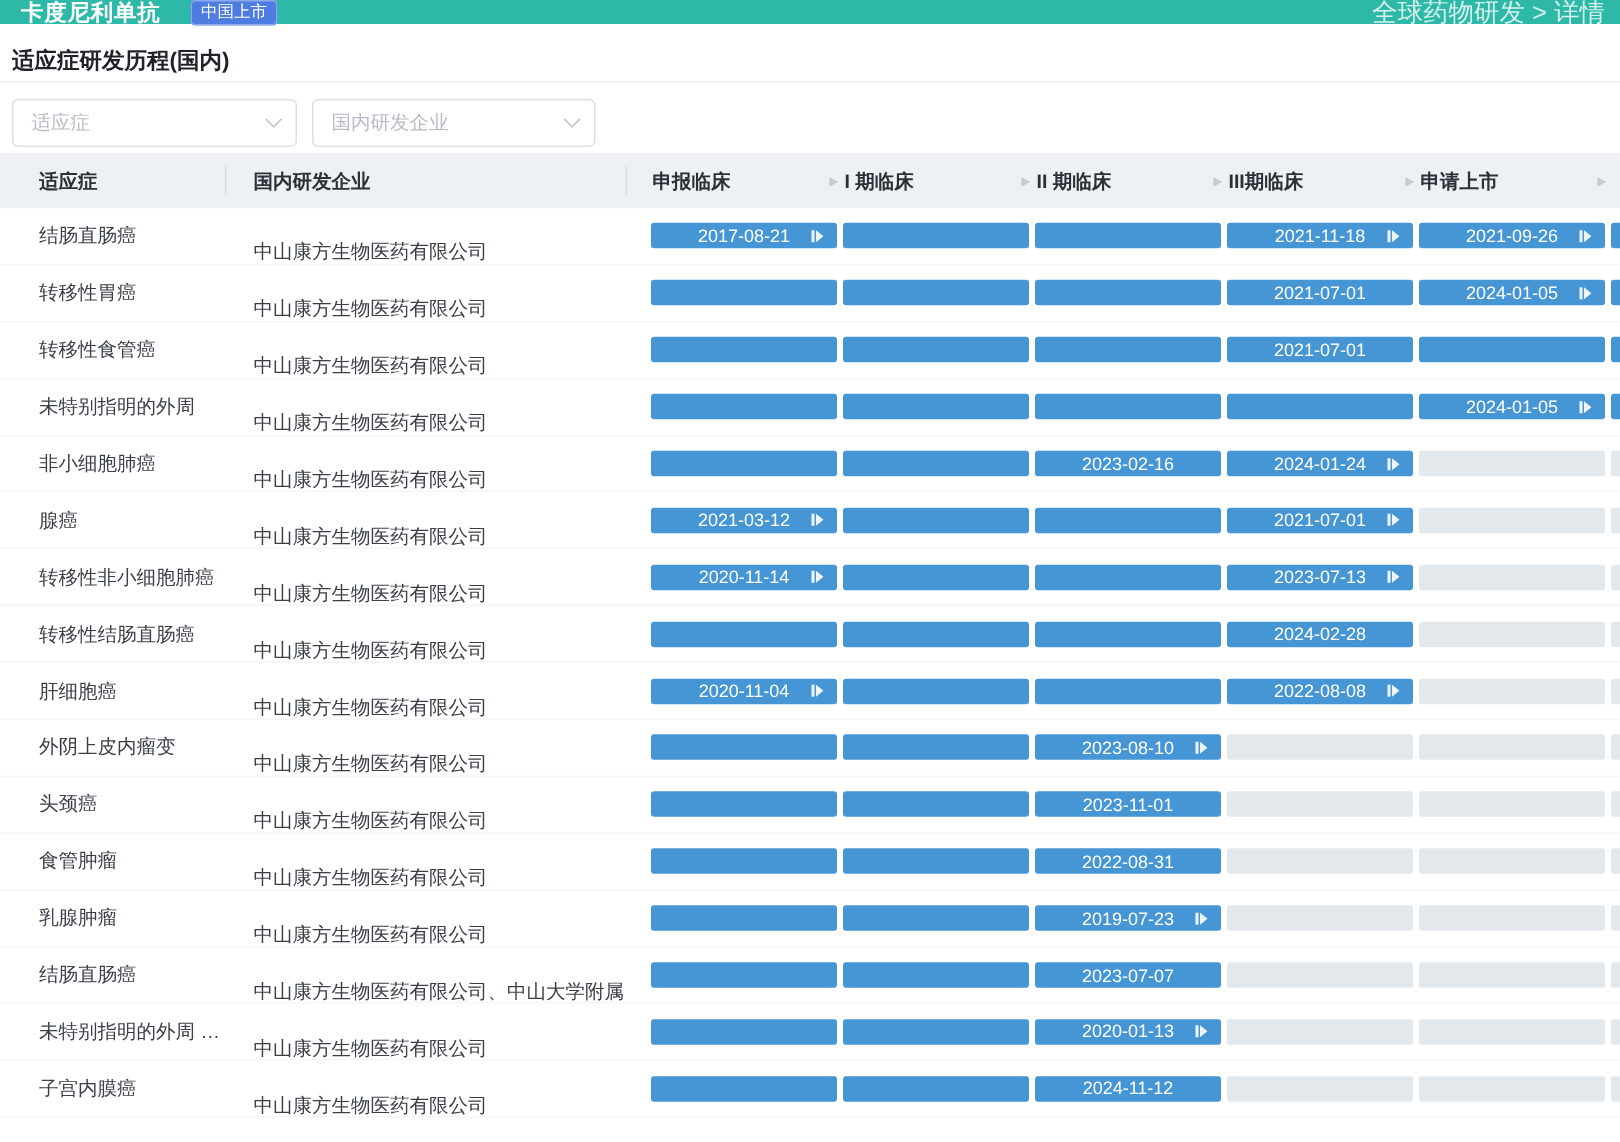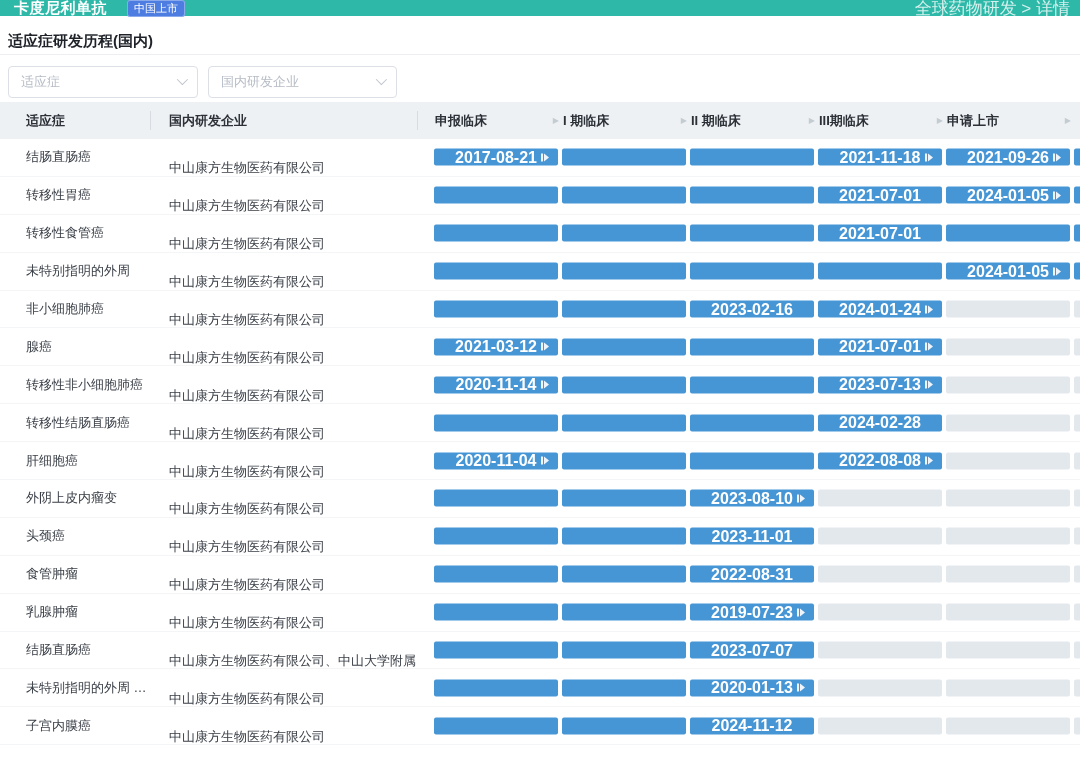--- a/index.html
+++ b/index.html
@@ -49,21 +49,21 @@
   
   .row{position:relative;height:37.9px;display:flex;align-items:center;background:#fff;
        border-bottom:1px solid #f3f5f7;font-size:13px;color:#3b4048;}
   .cell-indication{width:150px;padding-left:26px;white-space:nowrap;overflow:hidden;}
   .cell-company{width:267px;padding-left:19px;white-space:nowrap;overflow:hidden;margin-top:22px;}
   .bars{position:absolute;left:434px;top:50%;transform:translateY(-50%);display:flex;gap:4px;}
   .bar{width:124px;height:17px;border-radius:2px;position:relative;
        display:flex;align-items:center;justify-content:center;}
   .bar.active{background:var(--bar-active);}
   .bar.inactive{background:var(--bar-inactive);}
-  .bar-date{color:#fff;font-size:16px;line-height:1;font-weight:bold;}
+  .bar-date{color:#fff;font-size:12px;line-height:1;}
   .expand-icon{position:absolute;right:9px;top:50%;transform:translateY(-50%);
                display:flex;align-items:center;gap:1px;cursor:pointer;}
   .expand-icon .ei-bar{width:2px;height:8px;background:rgba(255,255,255,.9);}
   .expand-icon .ei-tri{width:0;height:0;border-left:5px solid rgba(255,255,255,.9);
                        border-top:4px solid transparent;border-bottom:4px solid transparent;}
 </style>
 </head>
 <body>
 
 <div class="topbar">

